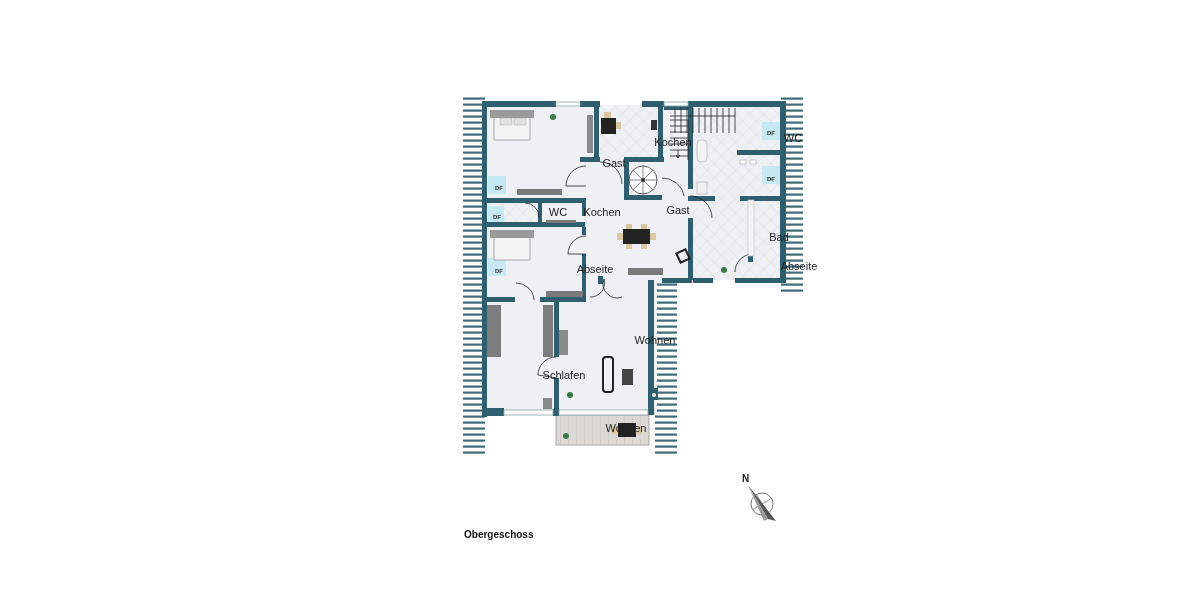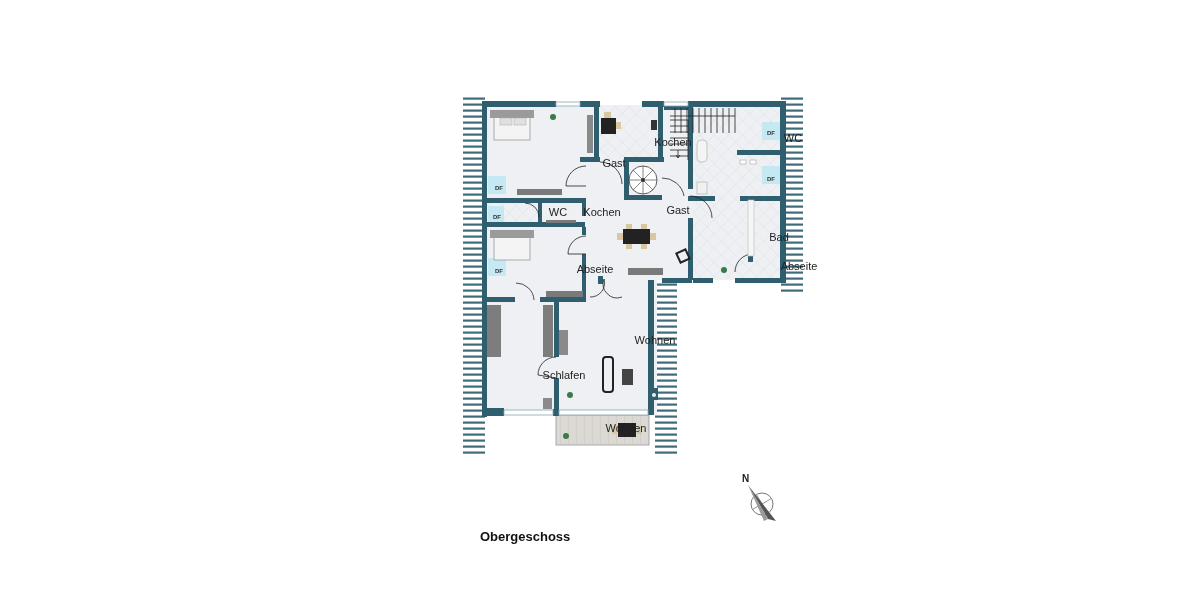--- a/index.html
+++ b/index.html
@@ -1,20 +1,20 @@
 <!DOCTYPE html>
 <html><head>
 <meta charset="utf-8">
 <style>
   html,body{margin:0;padding:0;background:#ffffff;}
   body{width:1200px;height:600px;position:relative;overflow:hidden;font-family:"Liberation Sans",sans-serif;}
   .plan{position:absolute;left:0;top:0;width:1200px;height:600px;}
   .room-label{position:absolute;font-size:11px;font-weight:normal;color:#222;white-space:nowrap;transform:translate(-50%,-50%);margin-left:42px;}
   .df-label{position:absolute;font-size:6px;font-weight:bold;color:#333;transform:translate(-50%,-50%);}
-  .caption{position:absolute;left:464px;top:529px;font-size:13px;font-weight:bold;color:#111;margin-left:16px;}
+  .caption{position:absolute;left:464px;top:529px;font-size:10px;font-weight:bold;color:#111;}
   .compass{position:absolute;left:738px;top:473px;width:44px;height:52px;}
   .compass-n{position:absolute;left:4px;top:0;font-size:10px;font-weight:bold;color:#222;}
 </style>
 </head>
 <body>
 
 <svg class="plan" width="1200" height="600" viewBox="0 0 1200 600" xmlns="http://www.w3.org/2000/svg">
   <defs>
     <pattern id="tiles" width="10" height="10" patternUnits="userSpaceOnUse" patternTransform="rotate(45)">
       <rect width="10" height="10" fill="#eef0f3"></rect>

